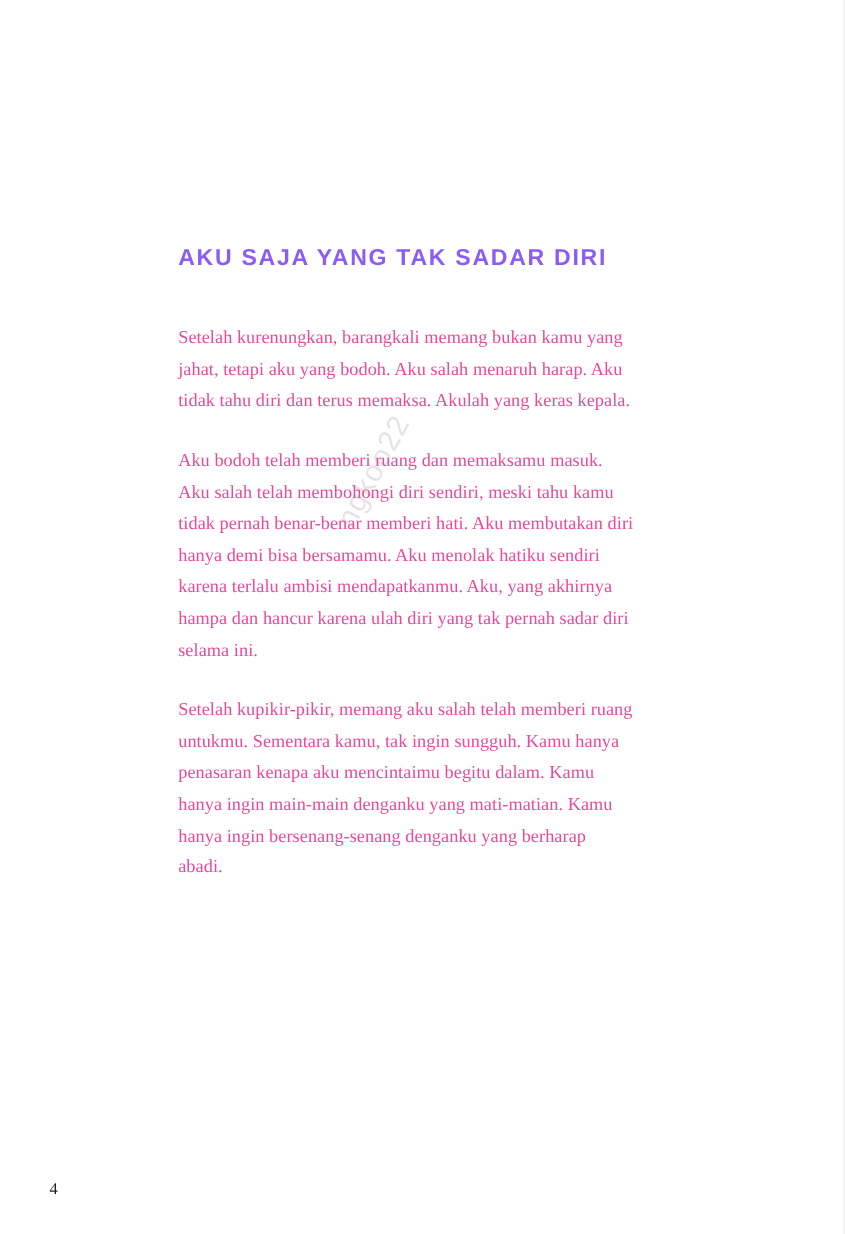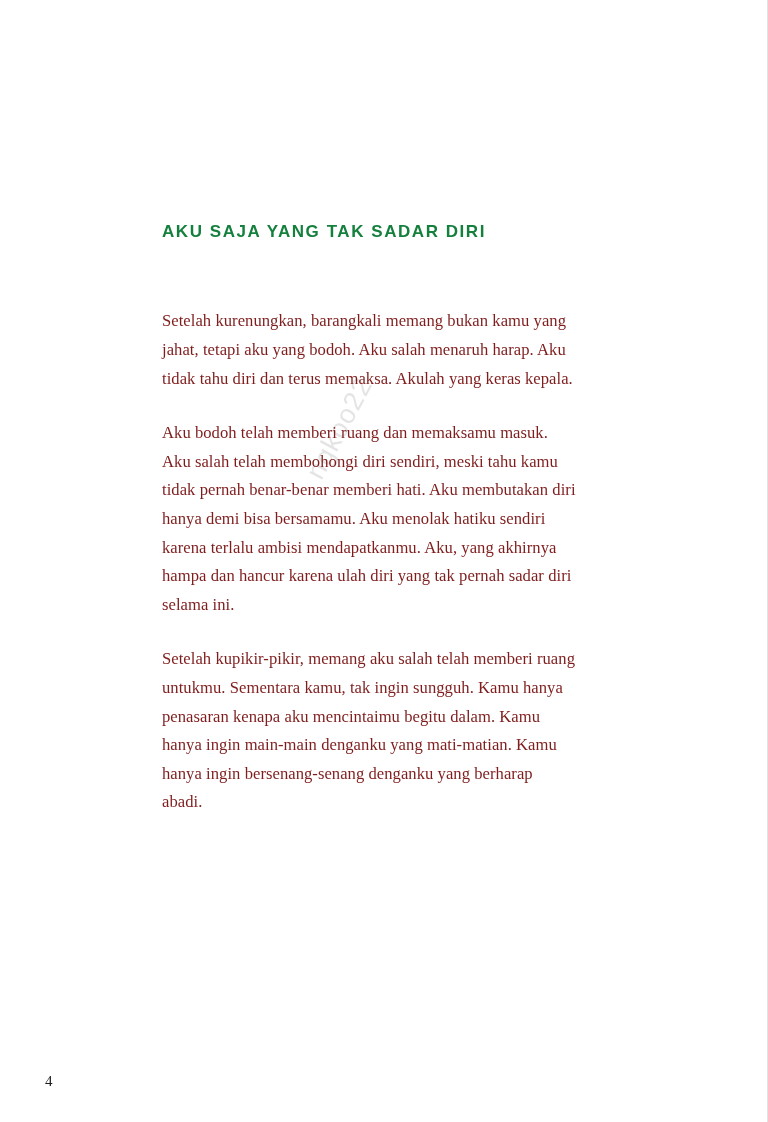--- a/index.html
+++ b/index.html
@@ -54,33 +54,33 @@
   
   .content {
     position: absolute;
     left: 162px;
     top: 222px;
     width: 414px;
   }
 
   .chapter-title {
     font-family: "Liberation Sans", sans-serif;
-    font-size: 17px;
+    font-size: 21px;
     font-weight: bold;
     letter-spacing: 1.55px;
-    color: #15803d;
-    margin: 0 0 65px 0;
+    color: #8b5cf6;
+    margin: 0 0 46px 0;
     line-height: 1.2;
   }
 
   .body-paragraph {
     font-family: "Liberation Serif", "DejaVu Serif", serif;
     font-size: 16.6px;
     line-height: 28.6px;
-    color: #7f1d1d;
+    color: #ec4899;
     margin: 0 0 26px 0;
     text-align: left;
     letter-spacing: 0.05px;
   }
 
   .body-paragraph:last-child {
     margin-bottom: 0;
   }
 
   

